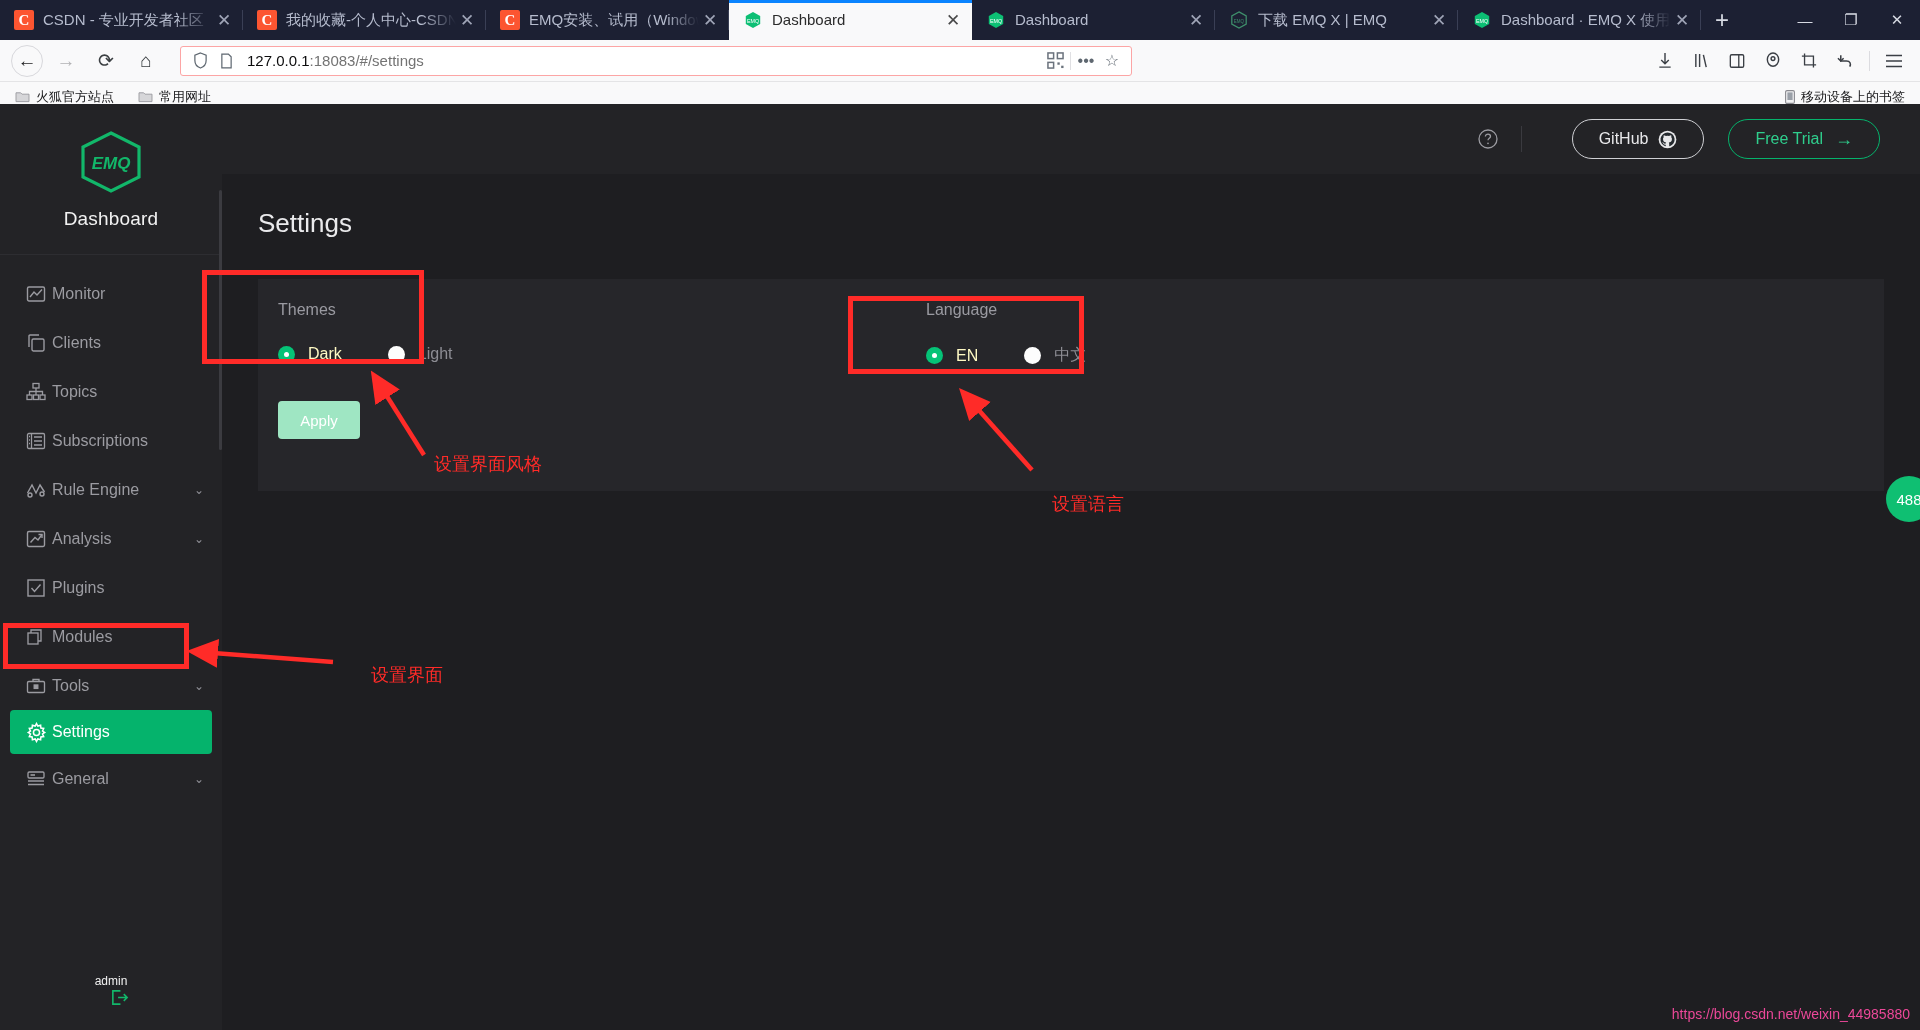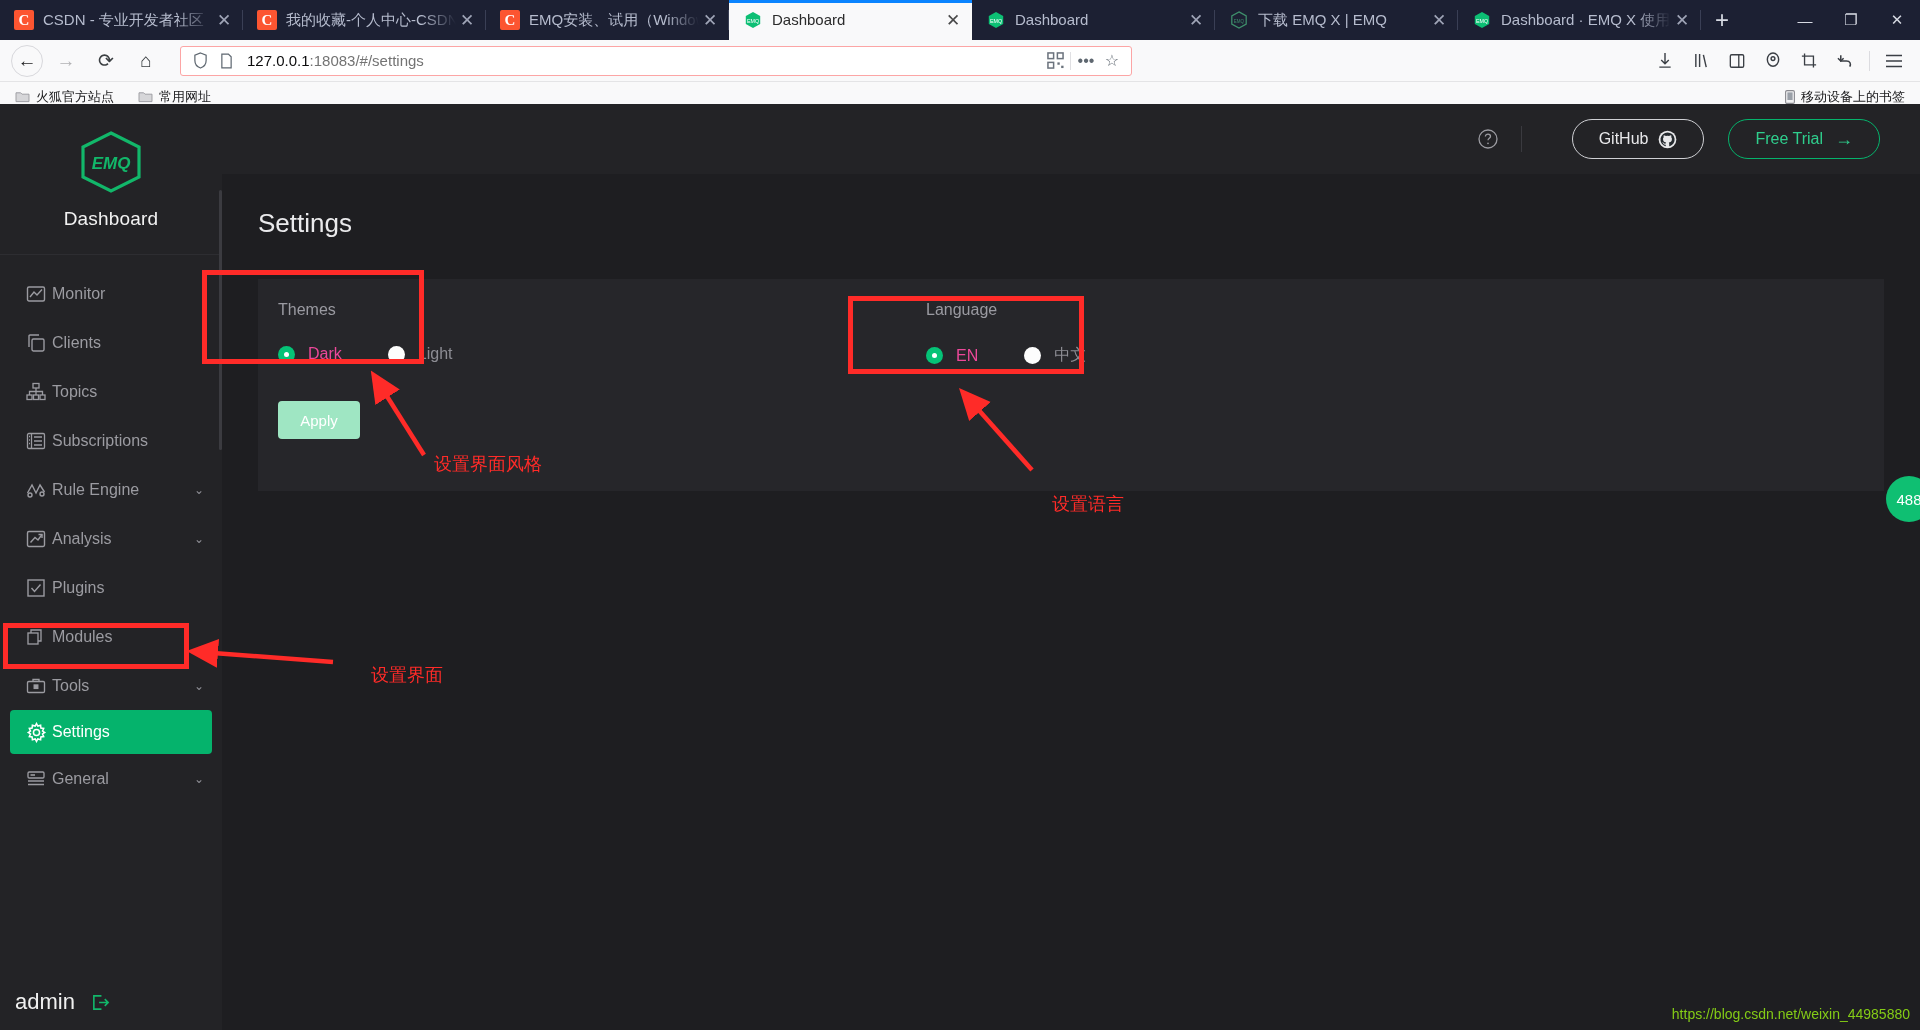--- a/index.html
+++ b/index.html
@@ -124,22 +124,22 @@
   .mi .mi-ic{ width:26px; flex:0 0 26px; display:flex; align-items:center; }
   .mi .mi-label{ flex:1 1 auto; }
   .mi .chev{ color:#8d8d94; font-size:12px; }
   .mi.active{
     background:#05b36c; color:#fff; margin:0 10px; border-radius:4px;
     padding-left:16px; height:44px;
   }
   .mi.active .mi-label{ color:#fff; }
   .mi.active .mi-ic svg{ stroke:#fff; }
   .footer-user{
-    height:56px; display:flex; align-items:center; padding:0 15px;
-    color:#f0f0f0; font-size:22px;
+    height:56px; display:flex; align-items:center; padding:0 34px;
+    color:#f0f0f0; font-size:12px;flex-direction:column;
   }
   .footer-user .logout{ margin-left:16px; display:inline-flex; }
   .sb-scroll{
     position:absolute; right:0; top:86px; width:3px; height:260px;
     background:#3b3b40; border-radius:2px;
   }
 
   .content{ flex:1 1 auto; position:relative; background:#1e1e21; overflow:hidden;}
   .topbar{
     height:70px; display:flex; align-items:center; justify-content:flex-end;
@@ -169,35 +169,35 @@
   .radio{
     display:flex; align-items:center; margin-right:46px; font-size:16px;
   }
   .dot{
     width:17px; height:17px; border-radius:50%; margin-right:13px;
     display:flex; align-items:center; justify-content:center; flex:0 0 17px;
   }
   .dot.on{ background:#05c377; }
   .dot.on::after{ content:""; width:5px; height:5px; border-radius:50%; background:#fff;}
   .dot.off{ background:#fdfdfd; }
-  .radio.sel .rl{ color:#ec4899; }
+  .radio.sel .rl{ color:#fef9c3; }
   .radio .rl{ color:#8d8d94; }
   .apply-btn{
     position:absolute; left:20px; top:122px; width:82px; height:38px;
     background:#9fe6c3; color:#fff; border-radius:4px;
     display:flex; align-items:center; justify-content:center; font-size:15px;
   }
 
   
   .hl{ position:absolute; border:5px solid #ff2b28; }
   .ann{ position:absolute; color:#ff2b28; font-size:18px; white-space:nowrap;}
   .arrow-svg{ position:absolute; overflow:visible; }
 
   .watermark{
-    position:absolute; right:10px; bottom:8px; color:#84cc16; font-size:14px;padding-left:28px;
+    position:absolute; right:10px; bottom:8px; color:#ec4899; font-size:14px;padding-left:28px;
   }
   .fab{
     position:absolute; right:-12px; top:372px; width:46px; height:46px;
     border-radius:50%; background:#0fbf72; color:#fff; font-size:15px;
     display:flex; align-items:center; justify-content:center;
   }
 </style>
 </head>
 <body>
 

